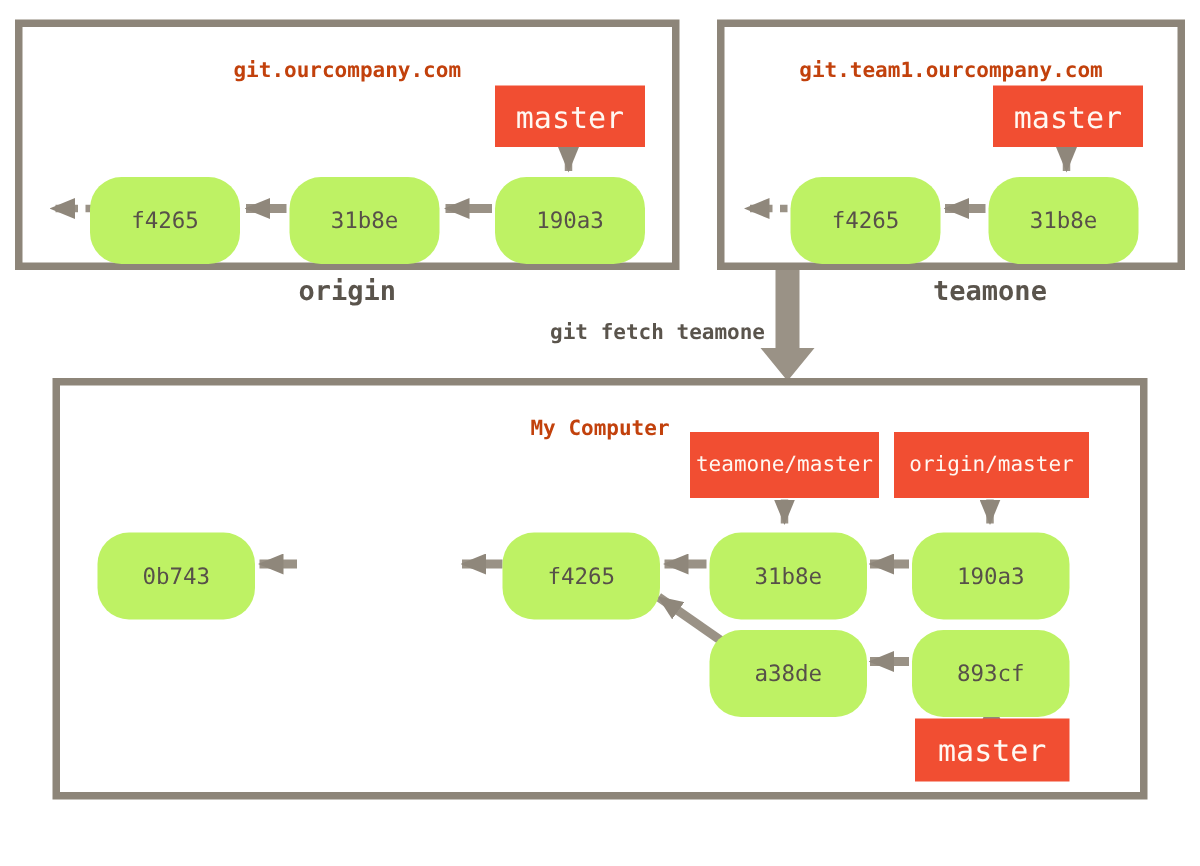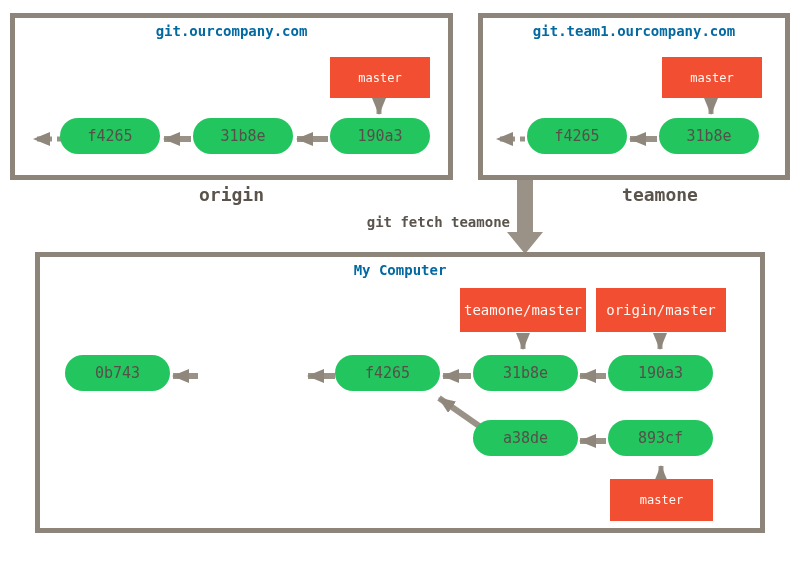--- a/index.html
+++ b/index.html
@@ -5,29 +5,29 @@
   html,body{margin:0;padding:0;background:#ffffff;}
   .canvas{
     position:relative;width:800px;height:577px;background:#ffffff;overflow:hidden;
     font-family:"DejaVu Sans Mono","Liberation Mono",monospace;
   }
   .arrows{position:absolute;left:0;top:0;width:800px;height:577px;}
   .box{
     position:absolute;box-sizing:border-box;border:5px solid #8d8579;background:transparent;
   }
   .box-title{
-    text-align:center;padding-top:5px;font-weight:bold;font-size:14px;color:#0369a1;
+    text-align:center;padding-top:21px;font-weight:bold;font-size:14px;color:#c2410c;
     letter-spacing:0px;
   }
   .node{
-    position:absolute;height:36px;border-radius:21px;background:#22c55e;
+    position:absolute;height:58px;border-radius:21px;background:#bef264;
     color:#575049;font-size:15px;display:flex;align-items:center;justify-content:center;
   }
   .branch{
-    position:absolute;background:#f14e32;color:#fff8f2;font-size:12px;
+    position:absolute;background:#f14e32;color:#fff8f2;font-size:20px;
     display:flex;align-items:center;justify-content:center;
   }
   .branch.small{font-size:14px;}
   .caption{
     position:absolute;font-weight:bold;font-size:18px;color:#5a544c;text-align:center;
   }
   .cmd{
     position:absolute;font-weight:bold;font-size:14px;color:#5a544c;text-align:right;
   }
 </style>

